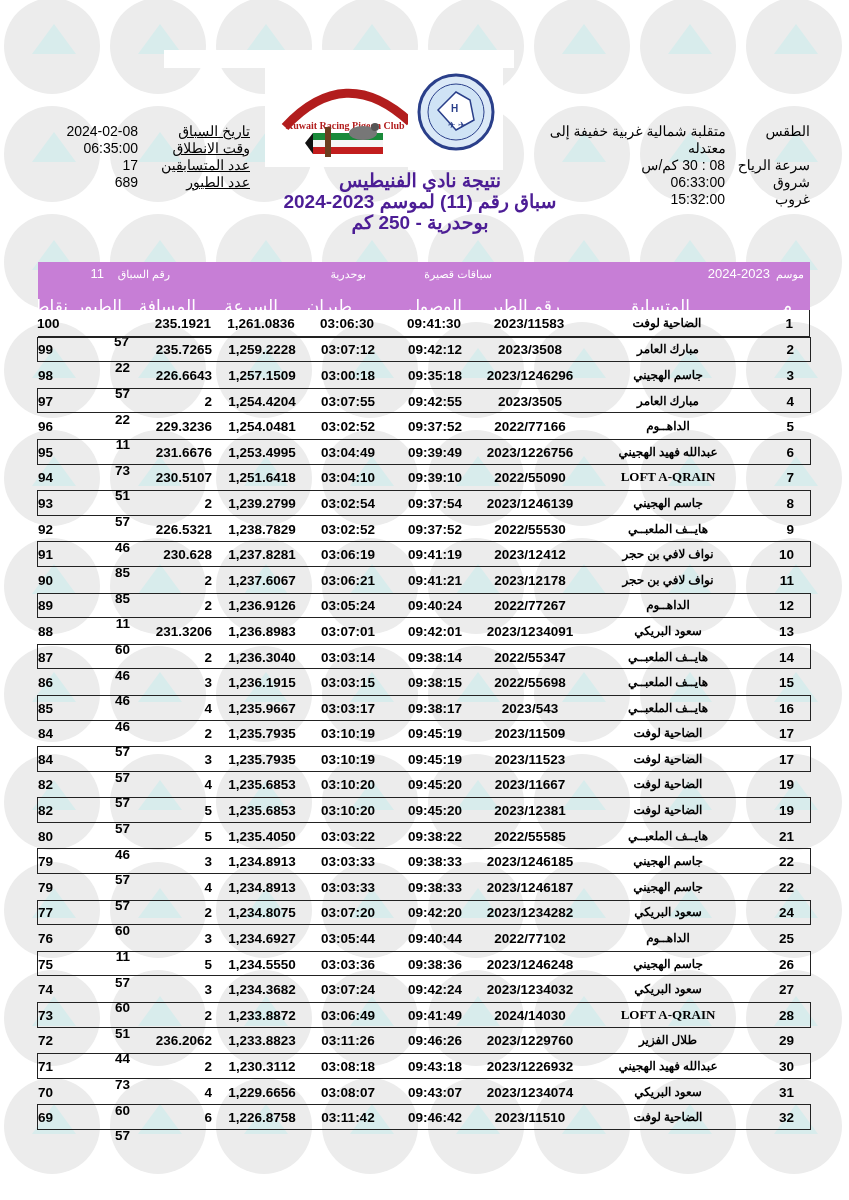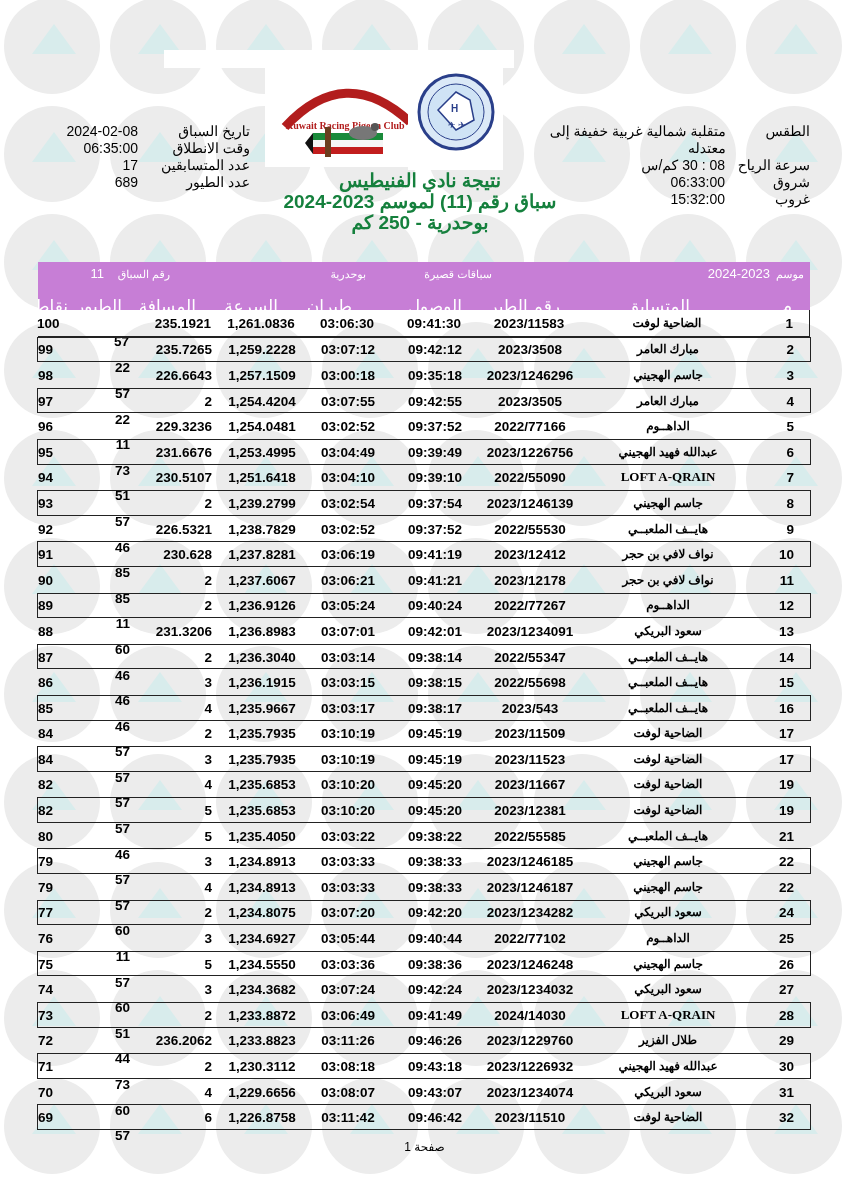--- a/index.html
+++ b/index.html
@@ -34,32 +34,32 @@
   }
   .logo-kuwait { left: 265px; top: 67px; width: 160px; height: 100px; }
   .logo-fed { left: 408px; top: 60px; width: 95px; height: 110px; }
   .whitebar { position: absolute; left: 164px; top: 50px; width: 350px; height: 18px; background: #fff; }
 
   .info-left {
     position: absolute; left: 40px; top: 123px; width: 210px;
     font-size: 14px; line-height: 17px;
   }
   .info-row { display: flex; direction: rtl; justify-content: flex-start; }
-  .info-left .lbl { width: 112px; text-align: right; }
+  .info-left .lbl { width: 112px; text-align: right; text-decoration: underline; }
   .info-left .val { width: 98px; text-align: right; }
   .info-right {
     position: absolute; left: 510px; top: 123px; width: 300px;
     font-size: 14px; line-height: 17px; direction: rtl;
   }
   .info-right .lbl { width: 85px; text-align: right; }
   .info-right .val { text-align: right; }
 
   .titles {
     position: absolute; left: 250px; top: 170px; width: 340px;
-    text-align: center; color: #15803d; font-weight: bold;
+    text-align: center; color: #4c1d95; font-weight: bold;
     font-size: 19px; line-height: 21px; direction: rtl;
   }
 
   
   .tbl { position: absolute; left: 38px; top: 262px; width: 772px; }
   .hdr {
     background: #c77ed6; color: #fff; direction: rtl;
     height: 48px; position: relative; font-size: 11px;
   }
   .hdr .top span { position: absolute; top: 6px; }
@@ -619,14 +619,13 @@
           <span class="c-arr">09:46:42</span>
           <span class="c-fly">03:11:42</span>
           <span class="c-spd">1,226.8758</span>
           <span class="c-dist">6</span>
           <span class="c-birds">57</span>
           <span class="c-pts">69</span>
         </div>
       </div>
   </div>
 
-  <div class="footer">صفحة 1</div>
 </div>
 
 </body></html>

